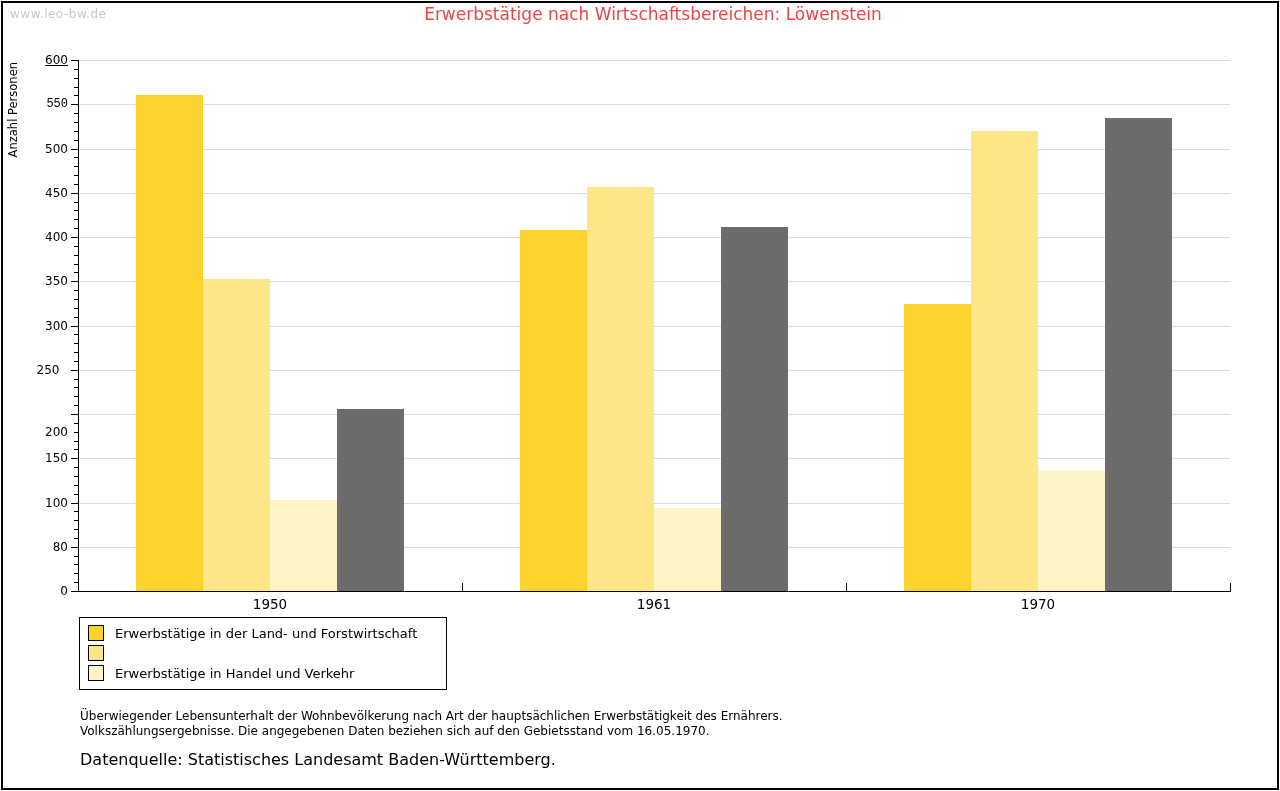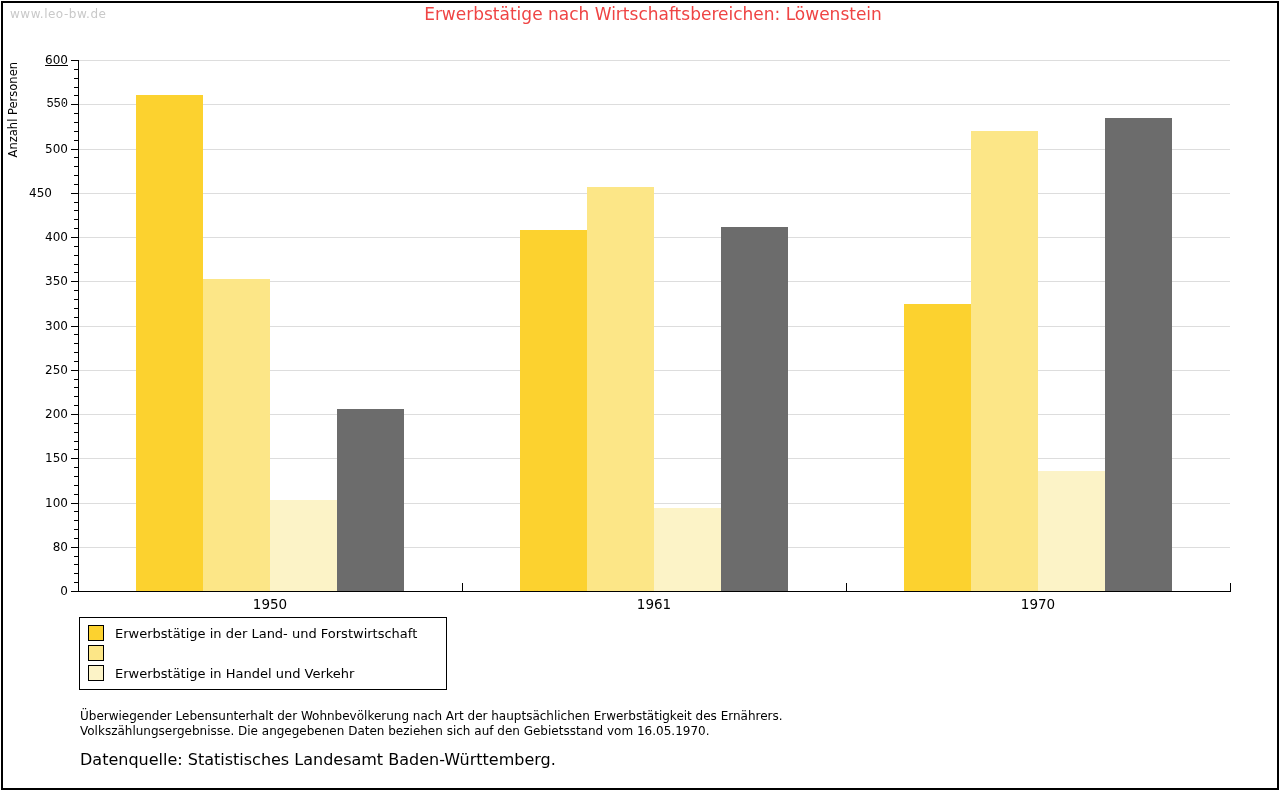--- a/index.html
+++ b/index.html
@@ -84,27 +84,27 @@
     <div class="ytick" style="left: 74px; top: 484.8px; width: 4px;"></div>
     <div class="ytick" style="left: 74px; top: 475.95px; width: 4px;"></div>
     <div class="ytick" style="left: 74px; top: 467.1px; width: 4px;"></div>
     <div class="ytick" style="left: 71px; top: 458.25px; width: 7px;"></div>
     <div class="ytick-label" style="left: 28px; top: 452.25px;">150</div>
     <div class="ytick" style="left: 74px; top: 449.4px; width: 4px;"></div>
     <div class="ytick" style="left: 74px; top: 440.55px; width: 4px;"></div>
     <div class="ytick" style="left: 74px; top: 431.7px; width: 4px;"></div>
     <div class="ytick" style="left: 74px; top: 422.85px; width: 4px;"></div>
     <div class="ytick" style="left: 71px; top: 414px; width: 7px;"></div>
-    <div class="ytick-label" style="left: 28px; top: 408px;">200</div>
+    <div class="ytick-label" style="left: 28px; top: 426px;">200</div>
     <div class="ytick" style="left: 74px; top: 405.15px; width: 4px;"></div>
     <div class="ytick" style="left: 74px; top: 396.3px; width: 4px;"></div>
     <div class="ytick" style="left: 74px; top: 387.45px; width: 4px;"></div>
     <div class="ytick" style="left: 74px; top: 378.6px; width: 4px;"></div>
     <div class="ytick" style="left: 71px; top: 369.75px; width: 7px;"></div>
-    <div class="ytick-label" style="left: 28px; top: 363.75px;">250</div>
+    <div class="ytick-label" style="left: 28px; top: 363.75px; text-align: center;">250</div>
     <div class="ytick" style="left: 74px; top: 360.9px; width: 4px;"></div>
     <div class="ytick" style="left: 74px; top: 352.05px; width: 4px;"></div>
     <div class="ytick" style="left: 74px; top: 343.2px; width: 4px;"></div>
     <div class="ytick" style="left: 74px; top: 334.35px; width: 4px;"></div>
     <div class="ytick" style="left: 71px; top: 325.5px; width: 7px;"></div>
     <div class="ytick-label" style="left: 28px; top: 319.5px;">300</div>
     <div class="ytick" style="left: 74px; top: 316.65px; width: 4px;"></div>
     <div class="ytick" style="left: 74px; top: 307.8px; width: 4px;"></div>
     <div class="ytick" style="left: 74px; top: 298.95px; width: 4px;"></div>
     <div class="ytick" style="left: 74px; top: 290.1px; width: 4px;"></div>
@@ -114,21 +114,21 @@
     <div class="ytick" style="left: 74px; top: 263.55px; width: 4px;"></div>
     <div class="ytick" style="left: 74px; top: 254.7px; width: 4px;"></div>
     <div class="ytick" style="left: 74px; top: 245.85px; width: 4px;"></div>
     <div class="ytick" style="left: 71px; top: 237px; width: 7px;"></div>
     <div class="ytick-label" style="left: 28px; top: 231px;">400</div>
     <div class="ytick" style="left: 74px; top: 228.15px; width: 4px;"></div>
     <div class="ytick" style="left: 74px; top: 219.3px; width: 4px;"></div>
     <div class="ytick" style="left: 74px; top: 210.45px; width: 4px;"></div>
     <div class="ytick" style="left: 74px; top: 201.6px; width: 4px;"></div>
     <div class="ytick" style="left: 71px; top: 192.75px; width: 7px;"></div>
-    <div class="ytick-label" style="left: 12px; top: 186.75px;">450</div>
+    <div class="ytick-label" style="left: 28px; top: 186.75px;">450</div>
     <div class="ytick" style="left: 74px; top: 183.9px; width: 4px;"></div>
     <div class="ytick" style="left: 74px; top: 175.05px; width: 4px;"></div>
     <div class="ytick" style="left: 74px; top: 166.2px; width: 4px;"></div>
     <div class="ytick" style="left: 74px; top: 157.35px; width: 4px;"></div>
     <div class="ytick" style="left: 71px; top: 148.5px; width: 7px;"></div>
     <div class="ytick-label" style="left: 28px; top: 142.5px;">500</div>
     <div class="ytick" style="left: 74px; top: 139.65px; width: 4px;"></div>
     <div class="ytick" style="left: 74px; top: 130.8px; width: 4px;"></div>
     <div class="ytick" style="left: 74px; top: 121.95px; width: 4px;"></div>
     <div class="ytick" style="left: 74px; top: 113.1px; width: 4px;"></div>

